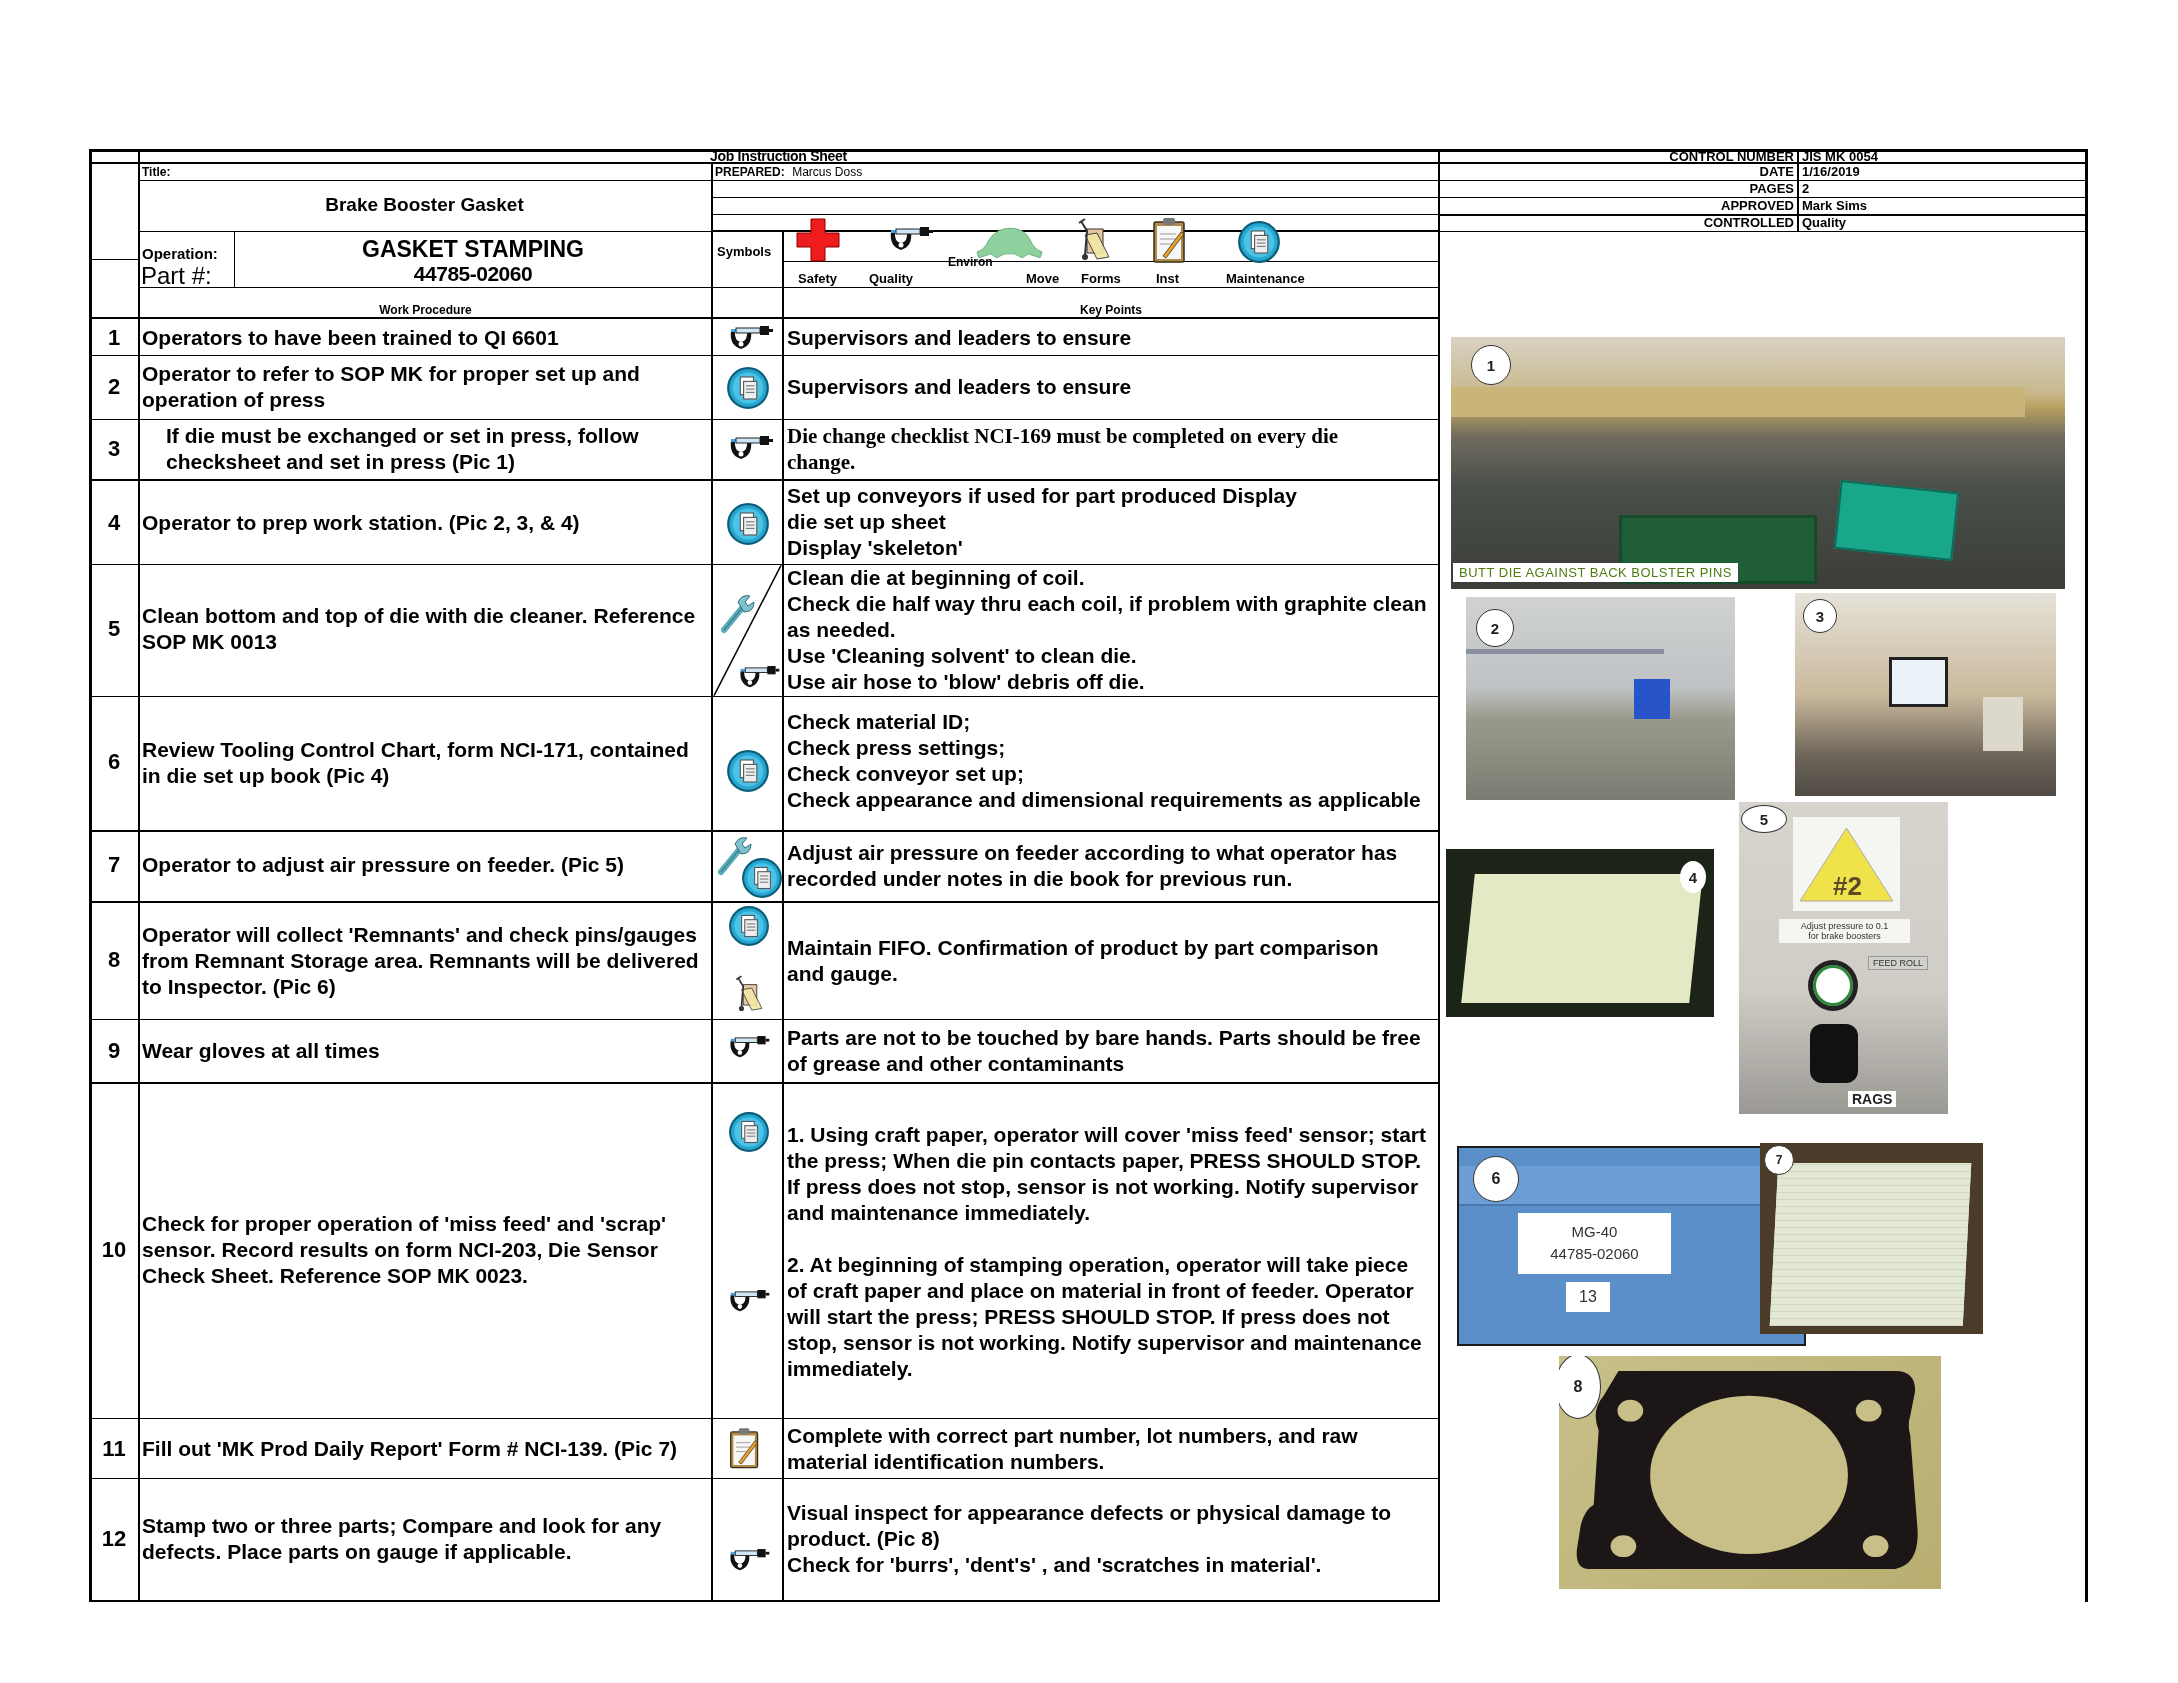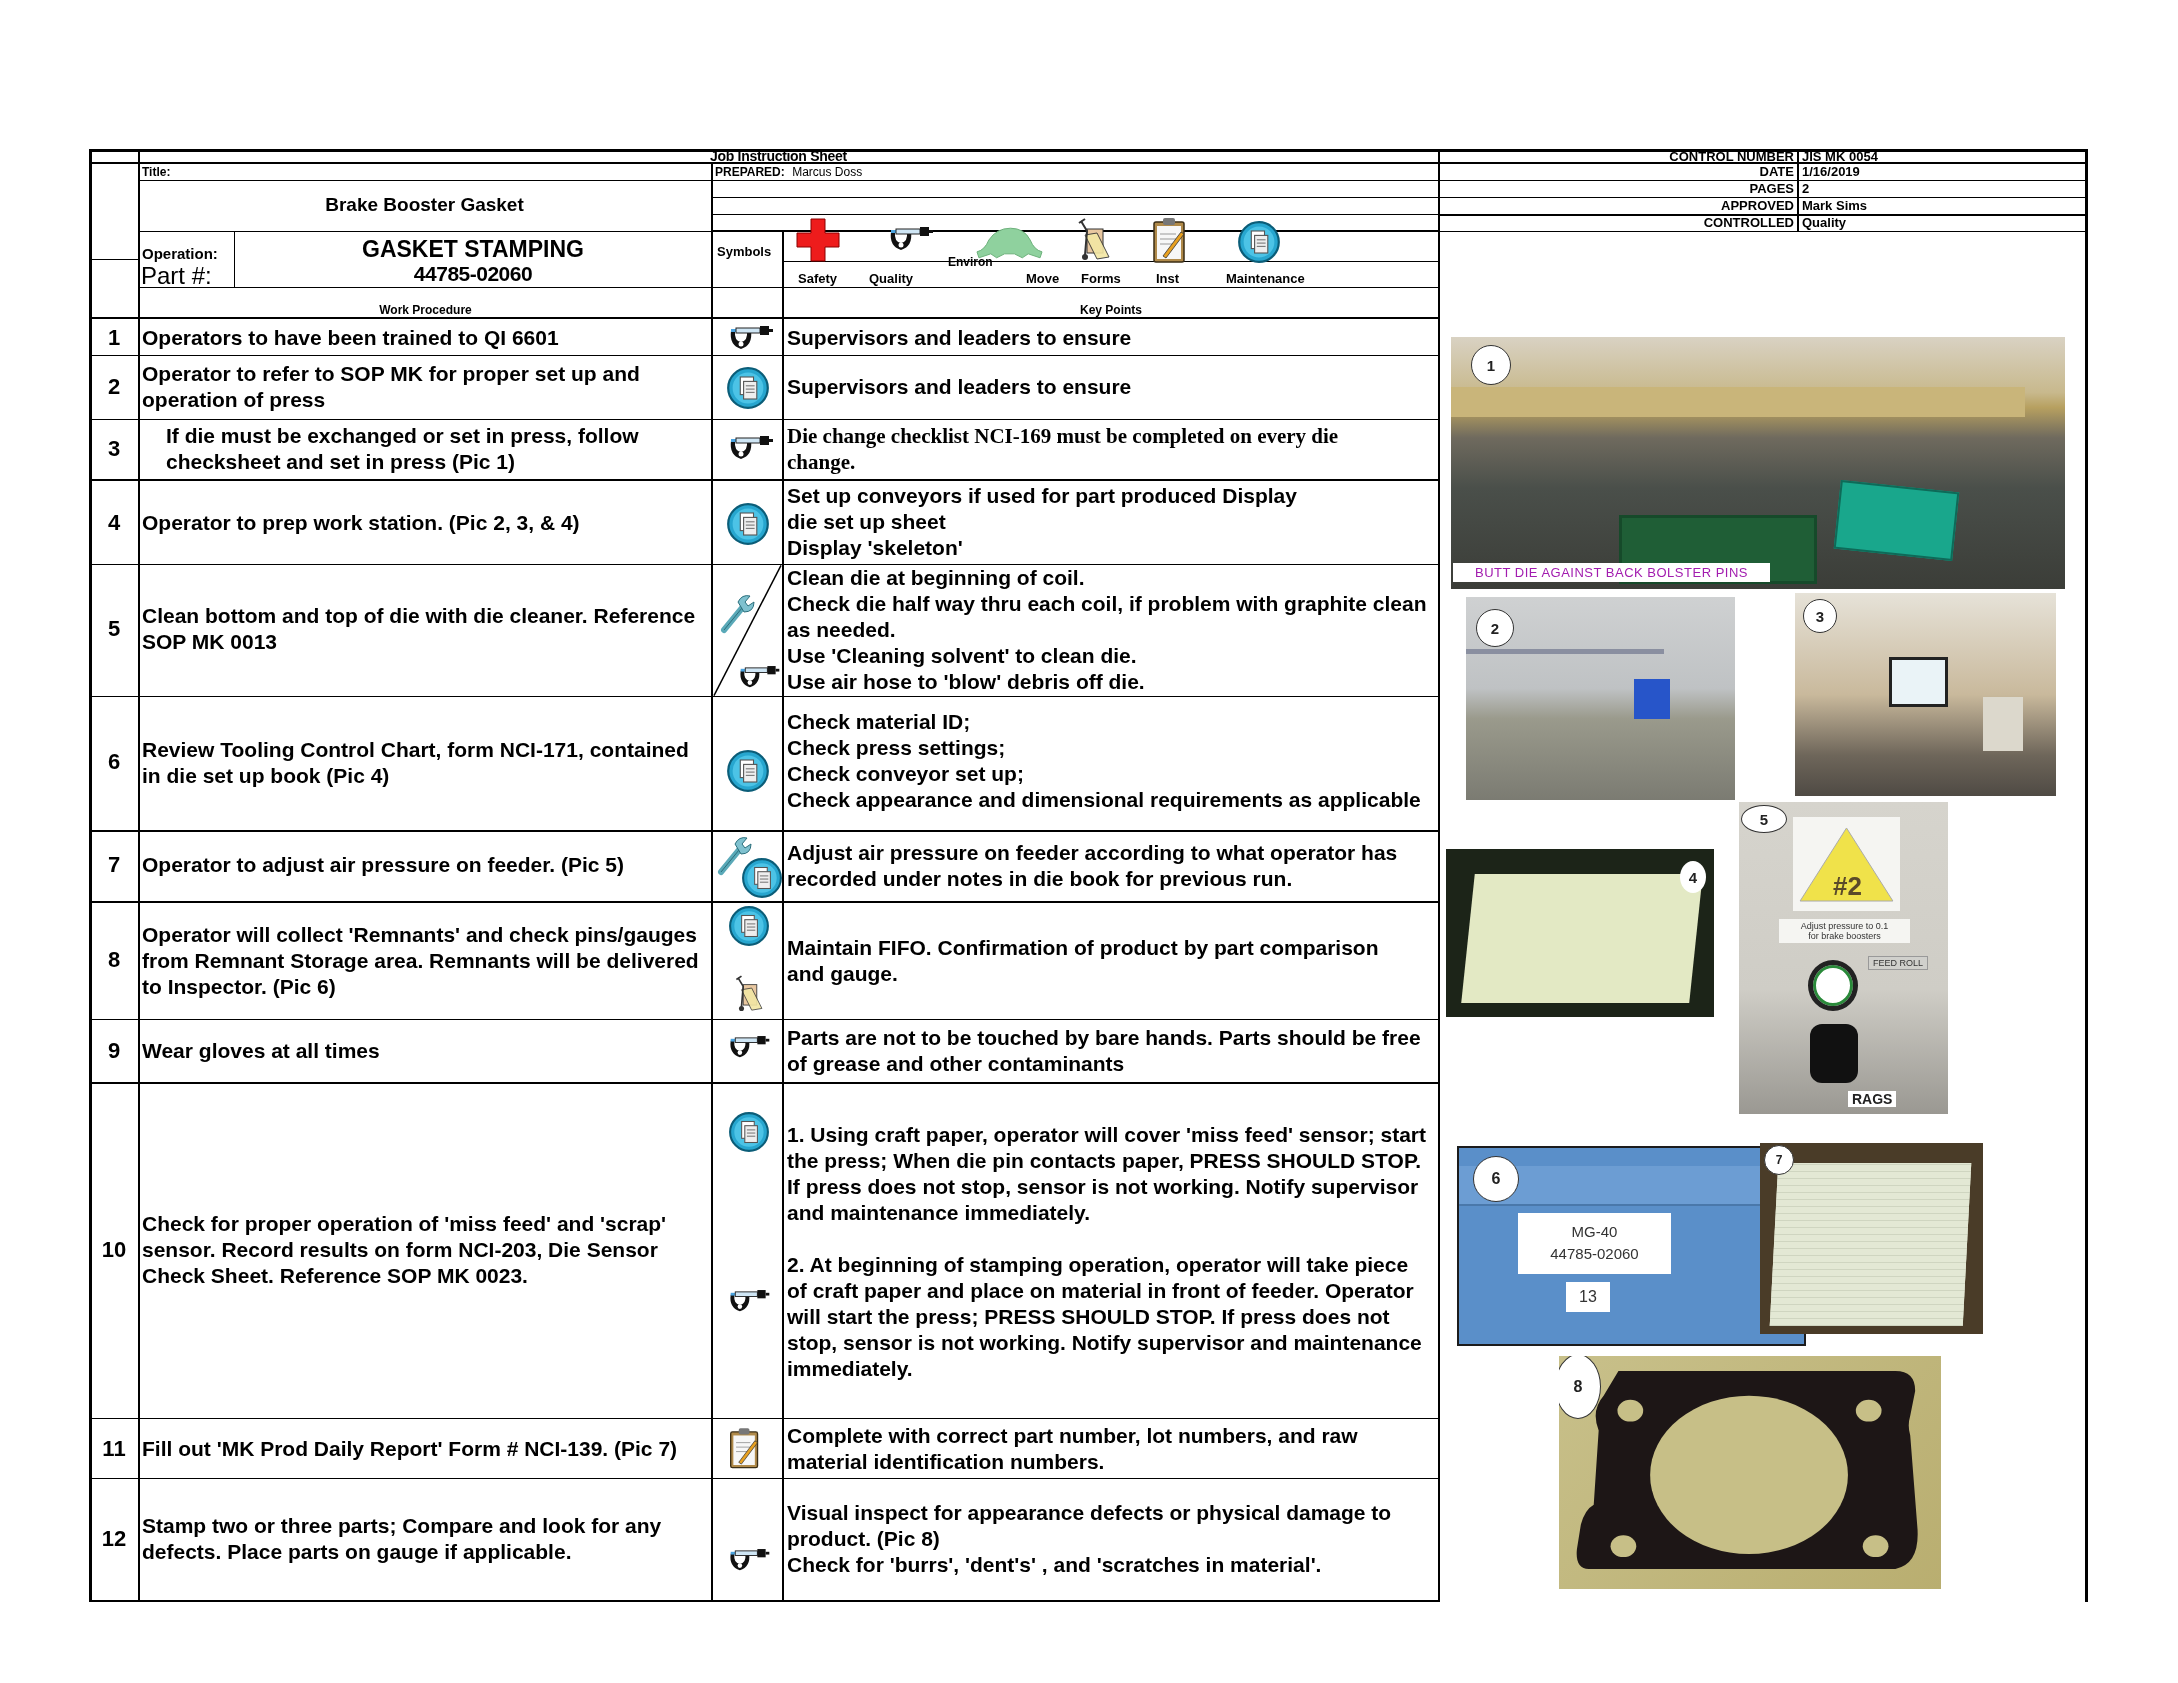--- a/index.html
+++ b/index.html
@@ -318,21 +318,21 @@
   <div class="cell-text" style="left:787px;top:1500px;">Visual inspect for appearance defects or physical damage to
 product. (Pic 8)
 Check for 'burrs', 'dent's' , and 'scratches in material'.</div>
 </div>
 
 <div class="photo" style="left:1451px;top:337px;width:614px;height:252px;background:linear-gradient(180deg,#d9d2c3 0%,#c8b98d 22%,#b7a060 28%,#6f6a5e 40%,#4a4f4a 60%,#3b3d38 100%);">
   <div class="abs" style="left:0;top:50px;width:574px;height:30px;background:#c9b57a;"></div>
   <div class="abs" style="left:168px;top:178px;width:198px;height:69px;background:#1f5e36;border:3px solid #164a2a;"></div>
   <div class="abs" style="left:386px;top:149px;width:119px;height:69px;background:#19a78c;transform:rotate(6deg);border:2px solid #0e6a58;"></div>
   <div class="badge" style="left:20px;top:8px;width:38px;height:38px;border-width:1px;">1</div>
-  <div class="abs" style="left:2px;top:226px;padding:2px 22px;background:#fff;font-size:13px;color:#a21caf;white-space:nowrap;letter-spacing:0.5px;">BUTT DIE AGAINST BACK BOLSTER PINS</div>
+  <div class="abs" style="left:2px;top:226px;padding:2px 6px;background:#fff;font-size:13px;color:#4d7c0f;white-space:nowrap;letter-spacing:0.5px;">BUTT DIE AGAINST BACK BOLSTER PINS</div>
 </div>
 
 <div class="photo" style="left:1466px;top:597px;width:269px;height:203px;background:linear-gradient(180deg,#cfd1d2 0%,#bfc2c4 45%,#9a9a8c 60%,#7b7b72 100%);">
   <div class="abs" style="left:0;top:52px;width:198px;height:5px;background:#8a8fa0;"></div>
   <div class="abs" style="left:168px;top:82px;width:36px;height:40px;background:#2755c9;"></div>
   <div class="badge" style="left:10px;top:12px;width:36px;height:36px;border-width:1px;">2</div>
 </div>
 
 <div class="photo" style="left:1795px;top:593px;width:261px;height:203px;background:linear-gradient(180deg,#e6e2d8 0%,#c9b99c 50%,#6e665a 80%,#4f4a44 100%);">
   <div class="abs" style="left:94px;top:64px;width:59px;height:50px;background:#eaf3f7;border:3px solid #222;"></div>

